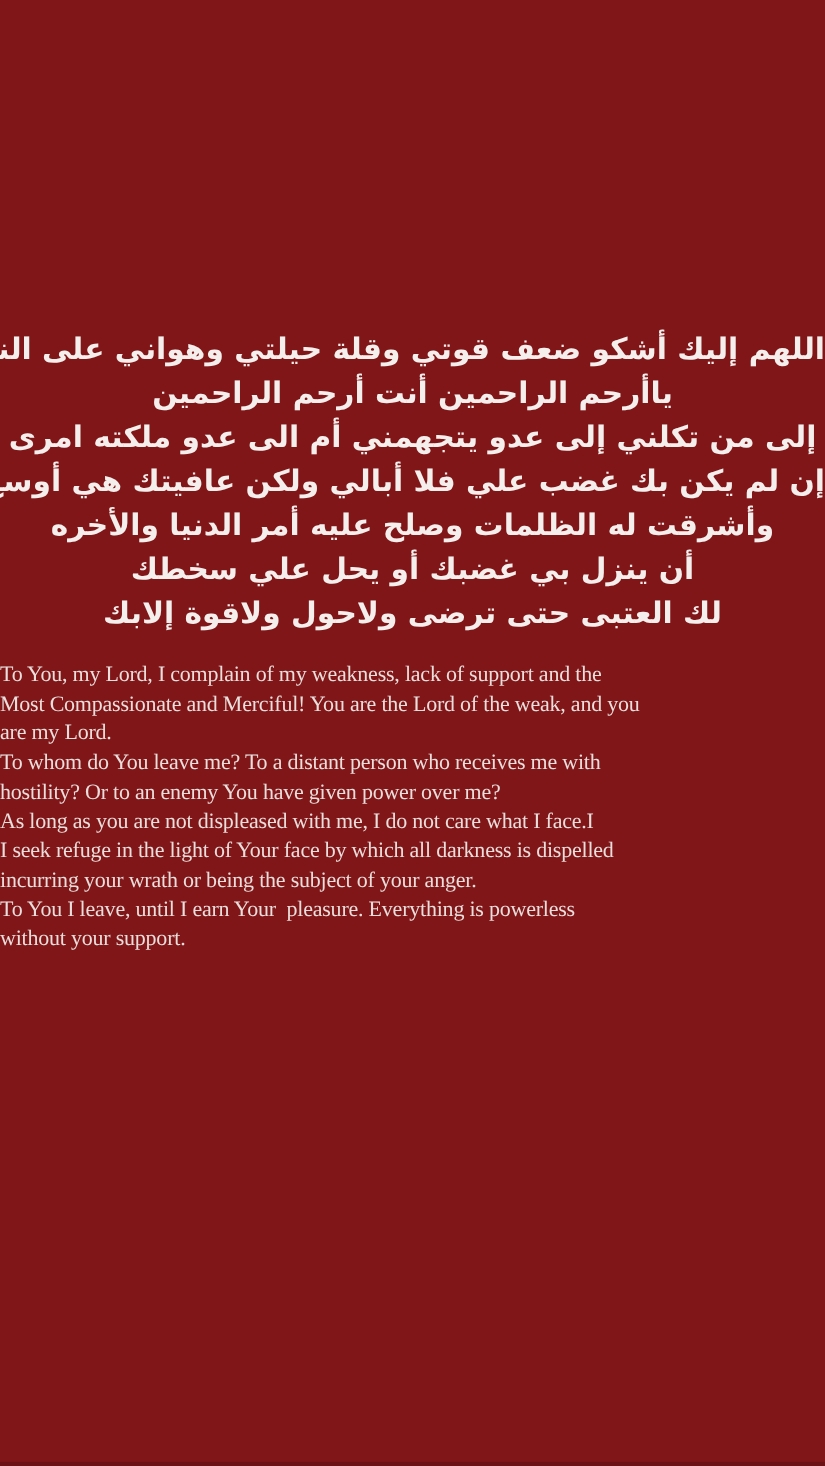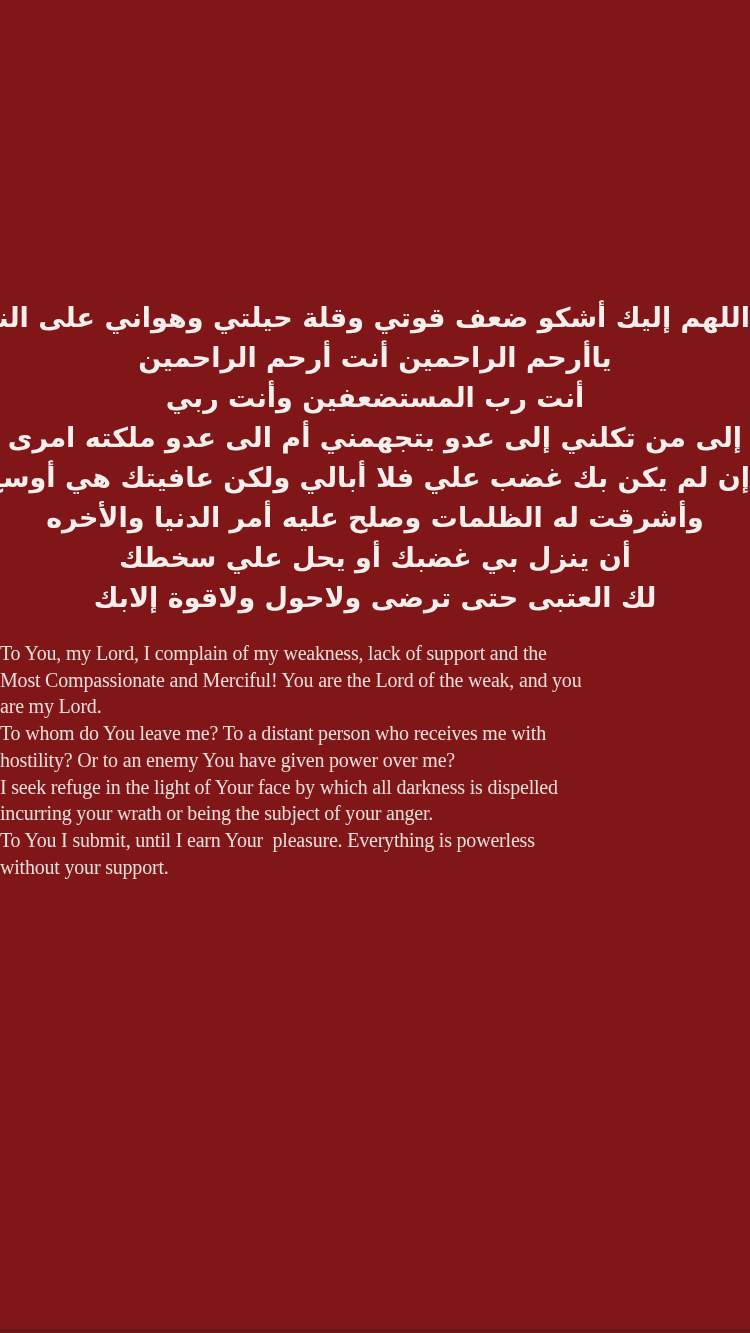--- a/index.html
+++ b/index.html
@@ -52,34 +52,34 @@
   }
 </style>
 </head>
 <body>
 
 <div class="poster">
 
   <div class="arabic-block">
     <div class="line" lang="ar" dir="rtl">اللهم إليك أشكو ضعف قوتي وقلة حيلتي وهواني على الناس</div>
     <div class="line" lang="ar" dir="rtl">ياأرحم الراحمين أنت أرحم الراحمين</div>
-    <div class="line" lang="ar" dir="rtl">أنت رب المستضعفين وأنت ربي</div>
     <div class="line" lang="ar" dir="rtl">إلى من تكلني إلى عدو يتجهمني أم الى عدو ملكته امرى</div>
     <div class="line" lang="ar" dir="rtl">إن لم يكن بك غضب علي فلا أبالي ولكن عافيتك هي أوسع لي</div>
     <div class="line" lang="ar" dir="rtl">وأشرقت له الظلمات وصلح عليه أمر الدنيا والأخره</div>
     <div class="line" lang="ar" dir="rtl">أن ينزل بي غضبك أو يحل علي سخطك</div>
     <div class="line" lang="ar" dir="rtl">لك العتبى حتى ترضى ولاحول ولاقوة إلابك</div>
   </div>
 
   <div class="english-block">
     <div class="line">To You, my Lord, I complain of my weakness, lack of support and the</div>
     <div class="line">Most Compassionate and Merciful! You are the Lord of the weak, and you</div>
     <div class="line">are my Lord.</div>
     <div class="line">To whom do You leave me? To a distant person who receives me with</div>
     <div class="line">hostility? Or to an enemy You have given power over me?</div>
+    <div class="line">As long as you are not displeased with me, I do not care what I face.I</div>
     <div class="line">I seek refuge in the light of Your face by which all darkness is dispelled</div>
     <div class="line">incurring your wrath or being the subject of your anger.</div>
-    <div class="line">To You I submit, until I earn Your  pleasure. Everything is powerless</div>
+    <div class="line">To You I leave, until I earn Your  pleasure. Everything is powerless</div>
     <div class="line">without your support.</div>
   </div>
 
   <div class="bottom-strip"></div>
 </div>
 
 </body></html>

